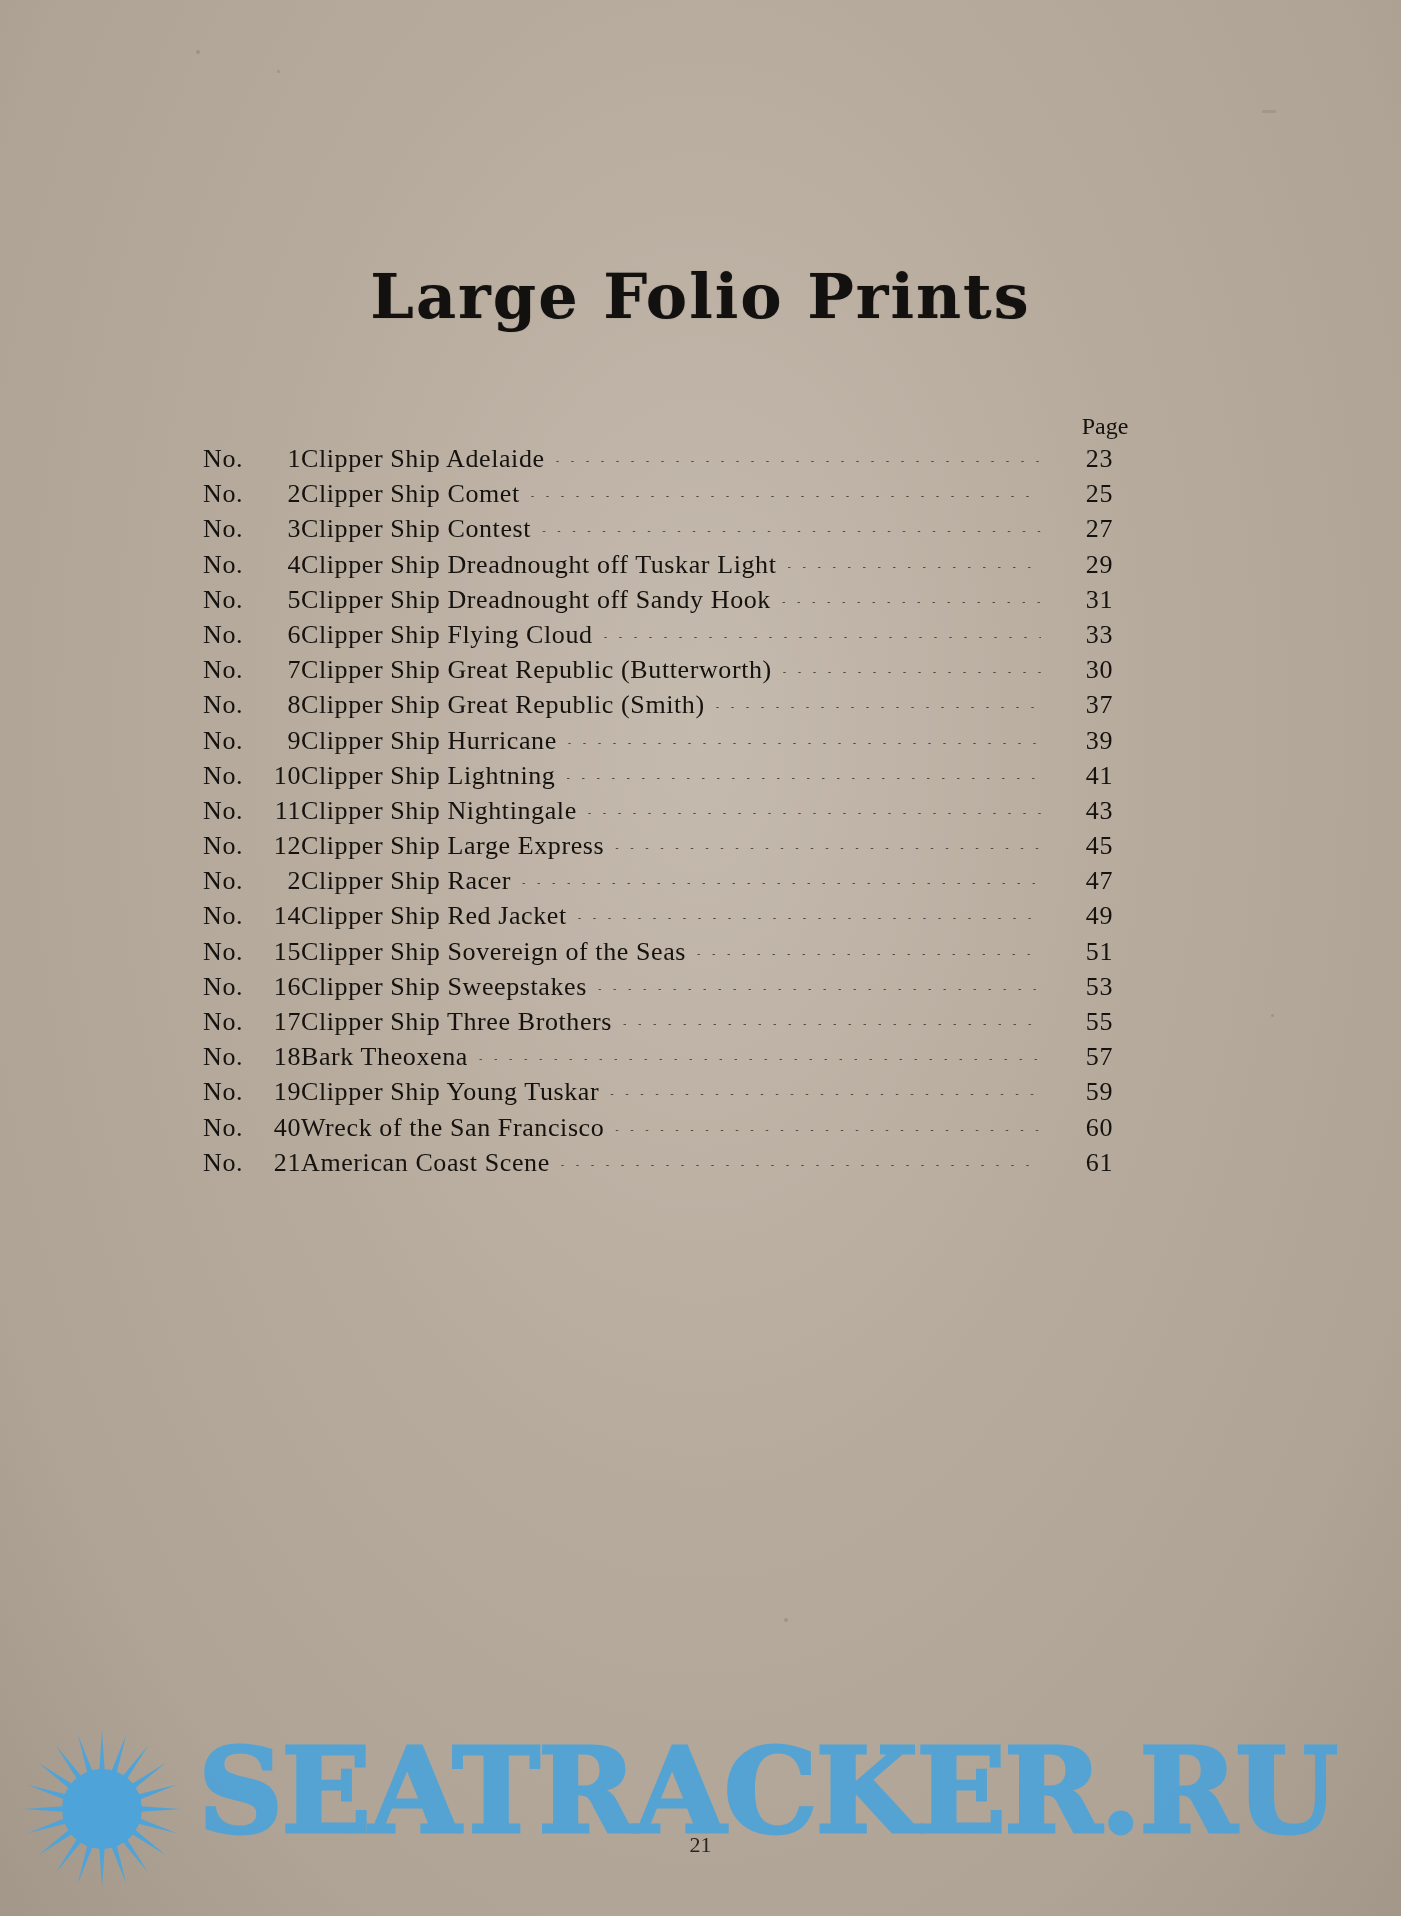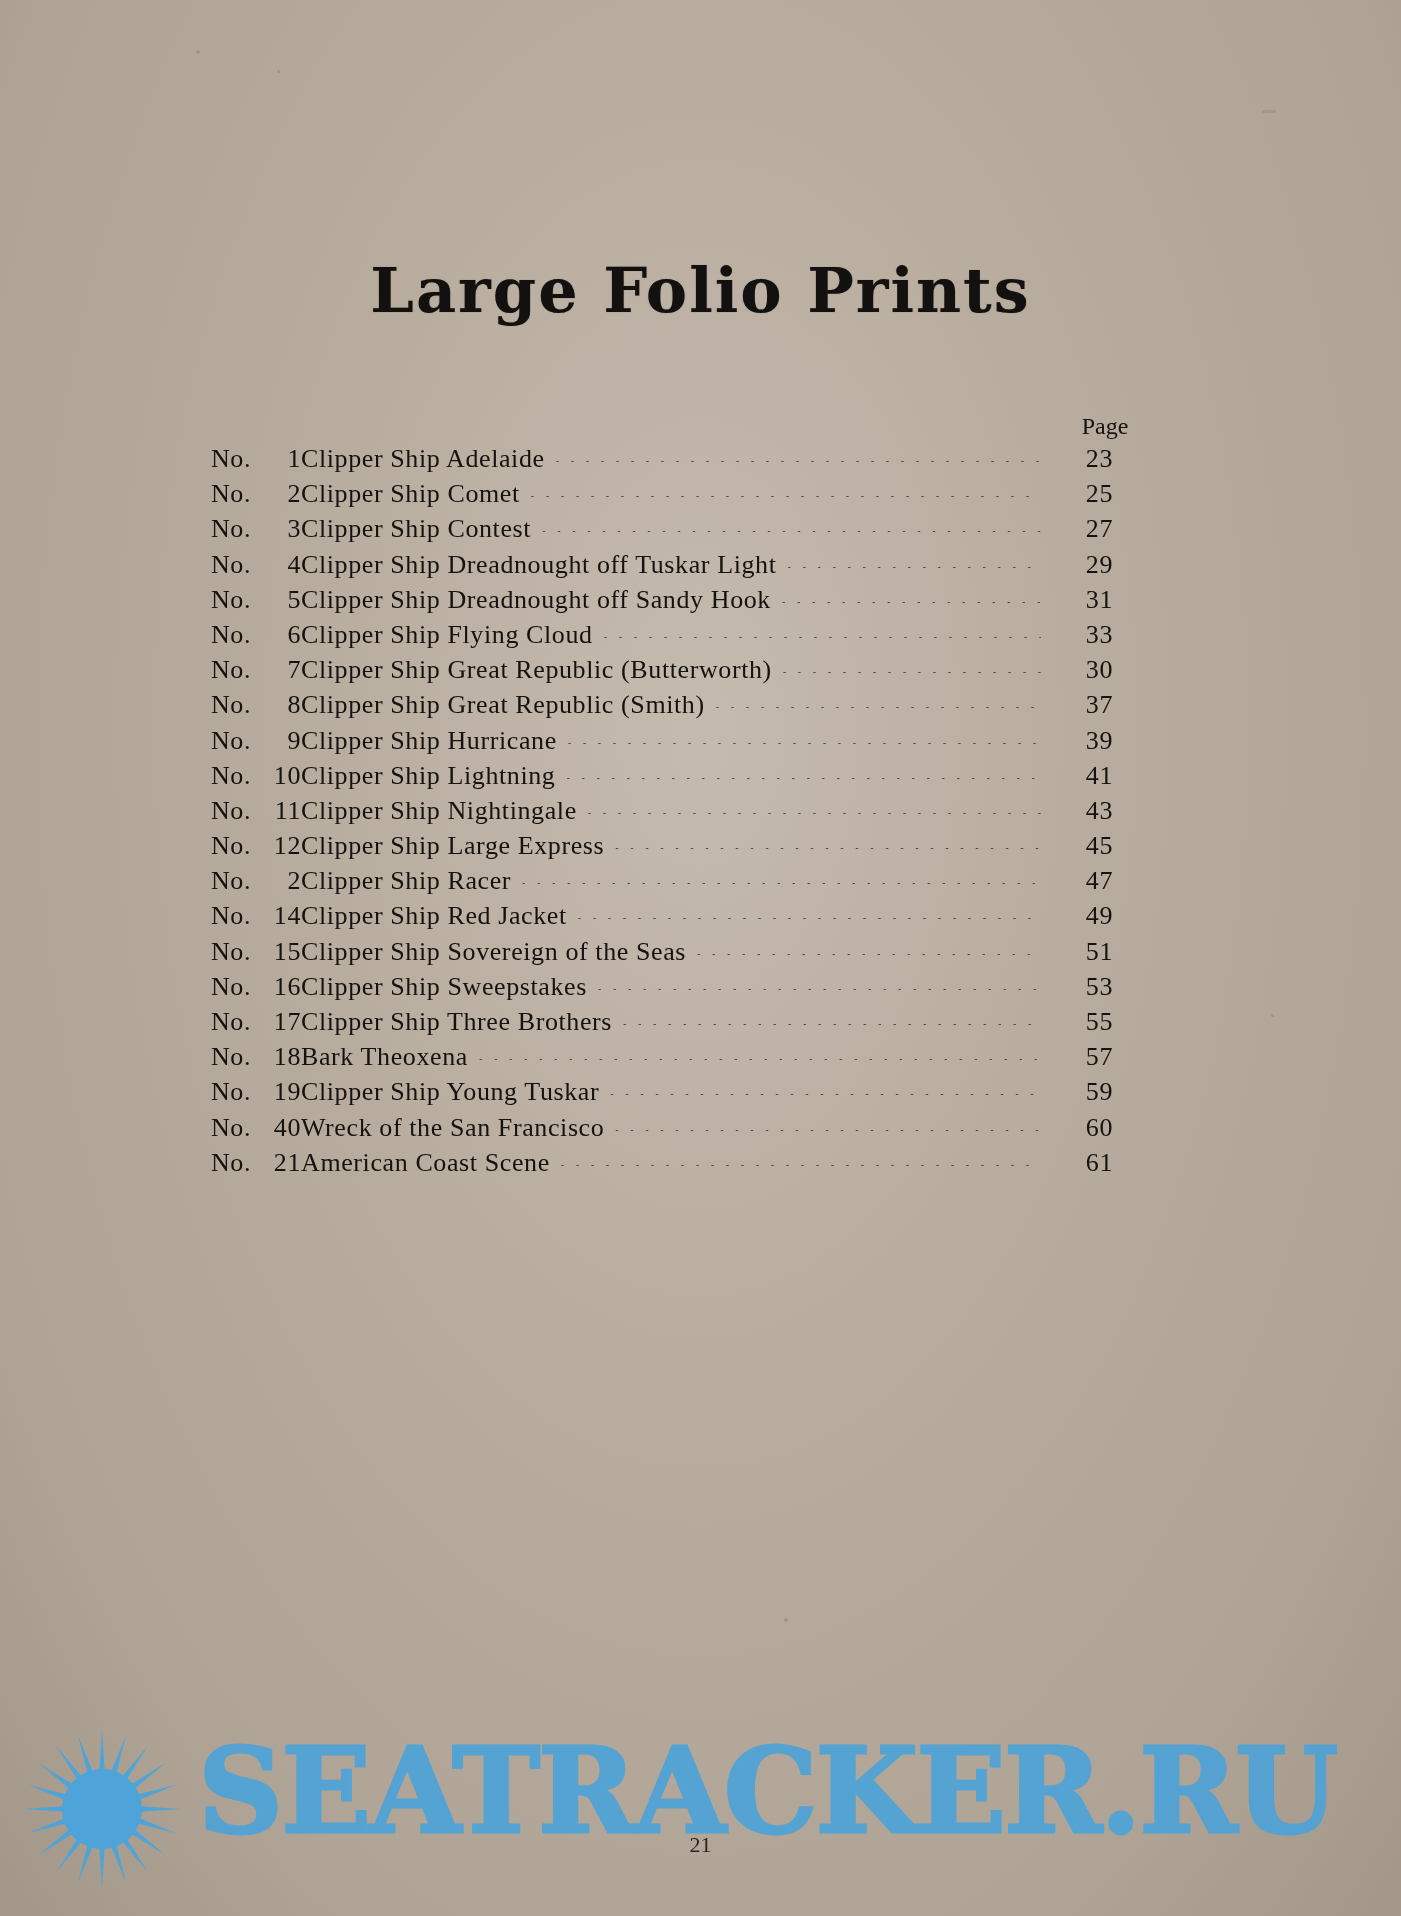--- a/index.html
+++ b/index.html
@@ -30,21 +30,21 @@
   }
   .speck {
     position: absolute;
     background: #8d8376;
     border-radius: 50%;
     opacity: .55;
   }
   h1.title {
     position: absolute;
     left: 0;
-    top: 254px;
+    top: 260px;
     width: 1401px;
     text-align: center;
     margin: 0;
     font-family: "DejaVu Serif", "Liberation Serif", serif;
     font-weight: 700;
     font-size: 62px;
     letter-spacing: 2px;
     color: #13110f;
     text-shadow: 0 0 1px rgba(20,18,16,.35);
   }
@@ -70,21 +70,21 @@
   table.toc td {
     padding: 0;
     height: 35.2px;
     vertical-align: baseline;
     white-space: nowrap;
     font-family: "Liberation Serif", serif;
     letter-spacing: .6px;
   }
   td.no-label {
     width: 56px;
-    text-align: center;
+    text-align: left;
     padding-right: 4px;
     margin-top: 36px;
   }
   td.no-num {
     width: 42px;
     text-align: right;
     padding-right: 24px;
   }
   td.entry {
     width: auto;

